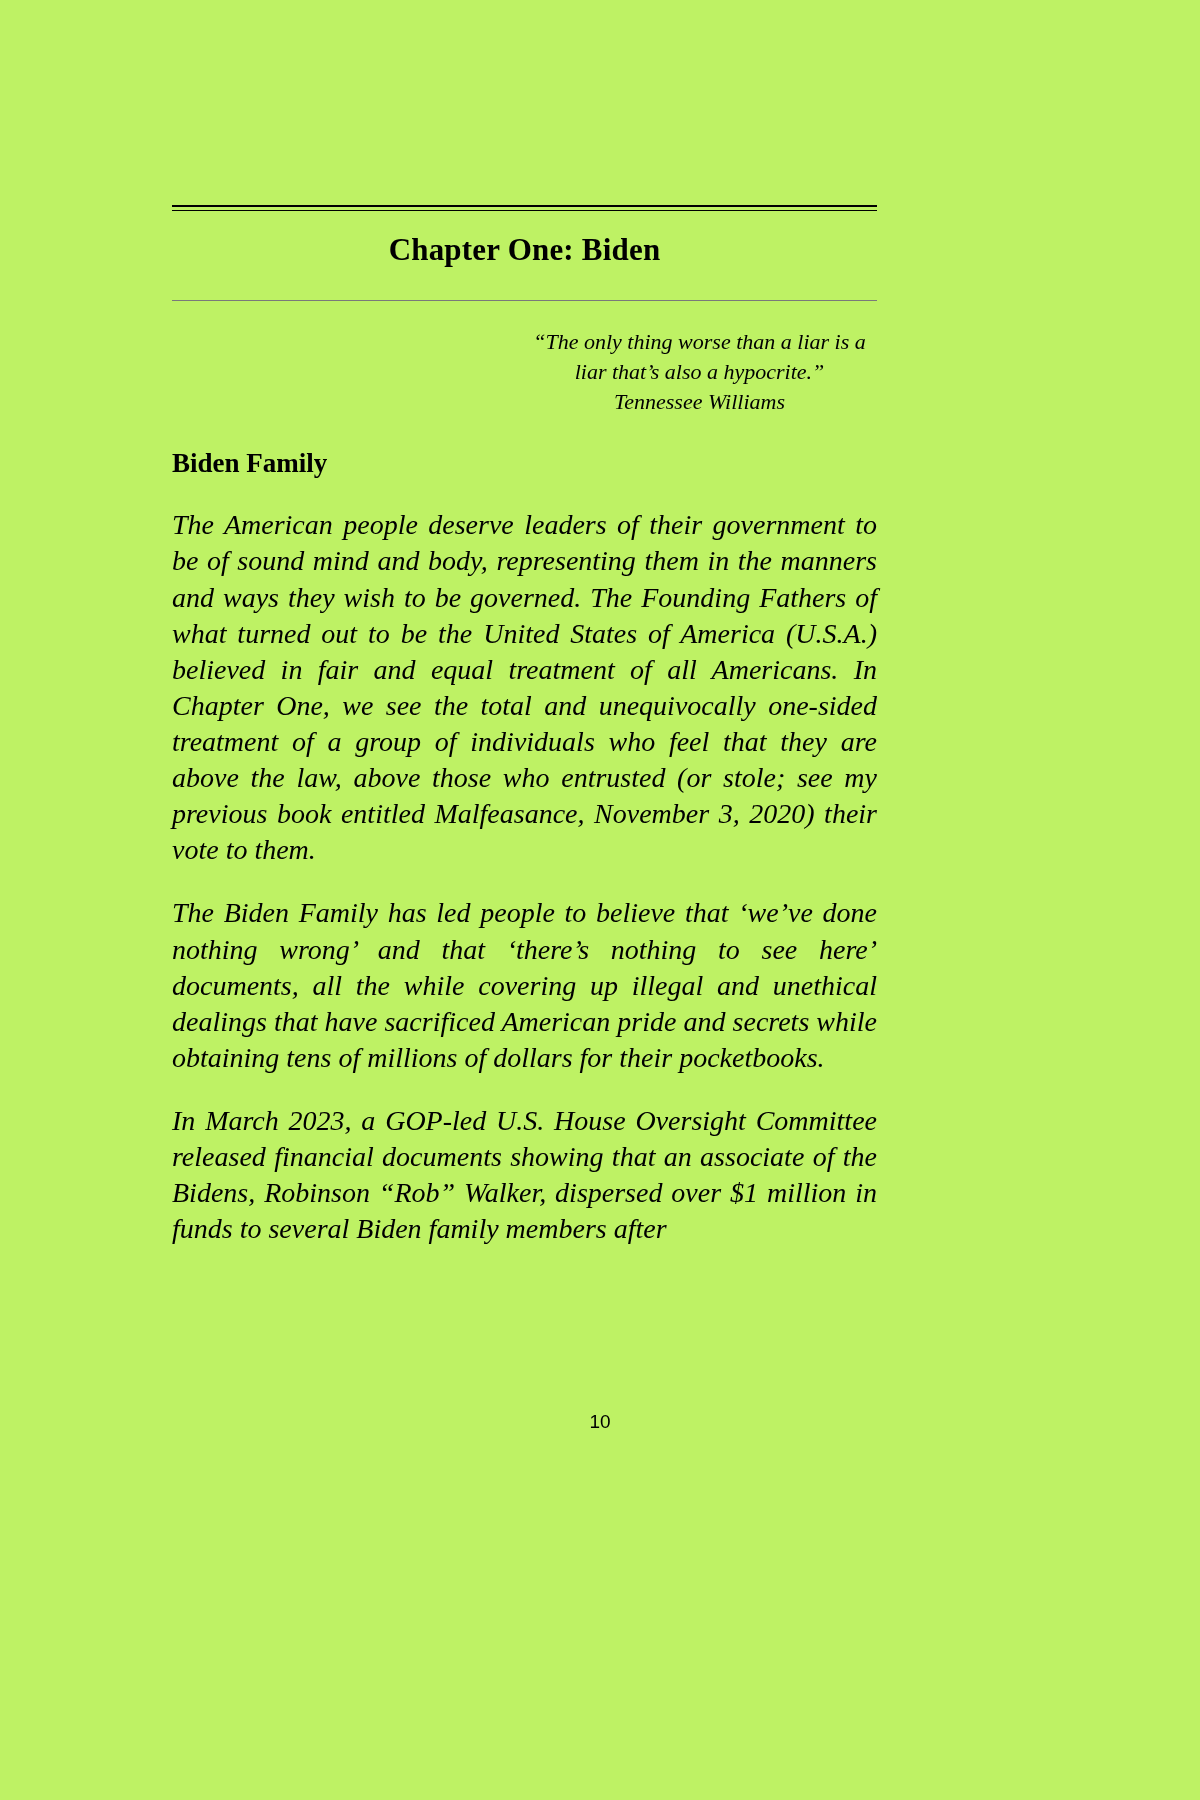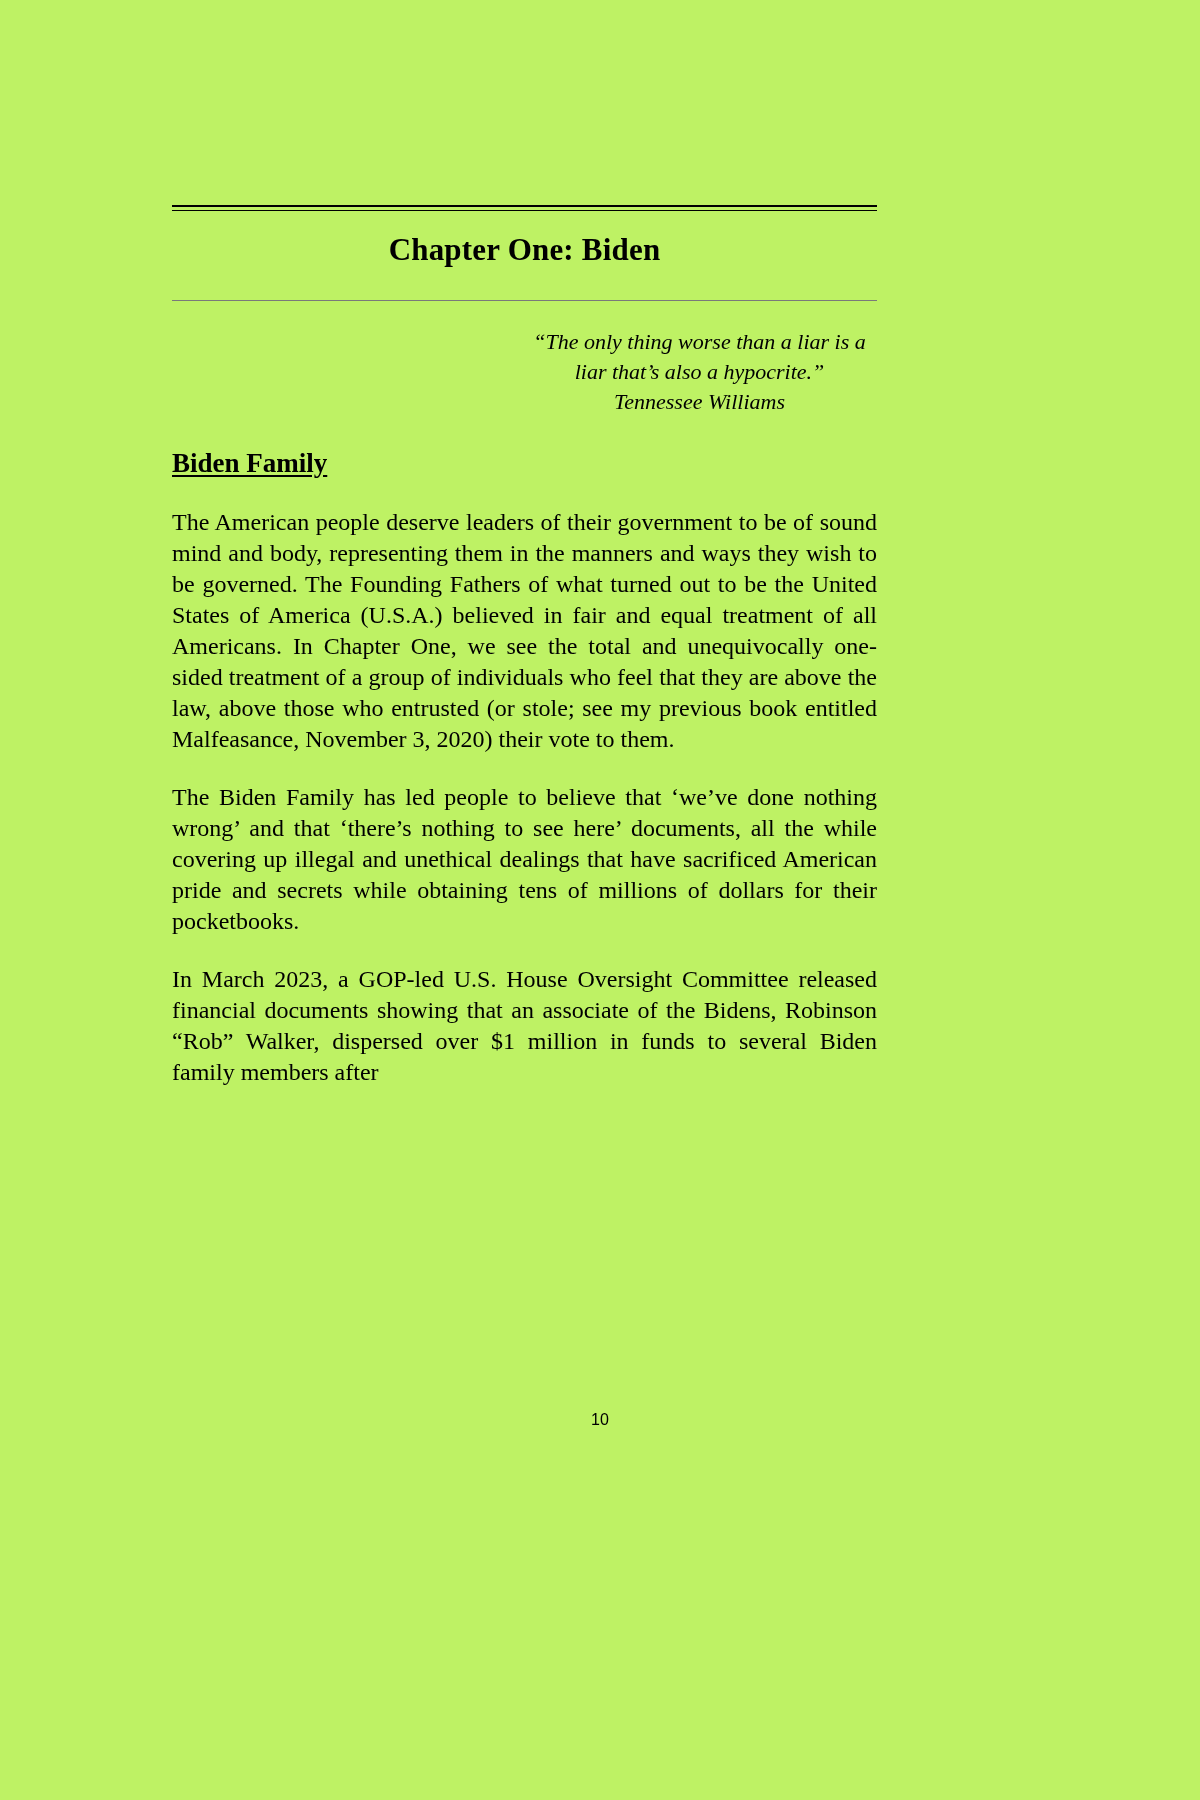--- a/index.html
+++ b/index.html
@@ -77,50 +77,50 @@
   
   .section-heading {
     margin: 0;
     padding-top: 30px;
     font-size: 27px;
     font-weight: bold;
     line-height: 1.2;
     text-align: left;
   }
   .section-heading span {
-    text-decoration: underline;
     text-underline-offset: 3px;
     text-align: center;
   }
 
   
   .body-copy {
     margin-top: 28px;
   }
   .body-copy p {
     margin: 0 0 27px 0;
-    font-size: 24px;
+    font-size: 28px;
     line-height: 1.29;
     text-align: justify;
     text-justify: inter-word;
     hyphens: none;
+    font-style: italic;
   }
   .body-copy p:last-child {
     margin-bottom: 14px;
   }
 
   
   .page-number {
     position: absolute;
     left: 0;
     right: 0;
     top: 1412px;
     text-align: center;
     font-family: "Liberation Sans", "DejaVu Sans", sans-serif;
-    font-size: 16px;
+    font-size: 19px;
     line-height: 1;
     color: #000000;
   }
 </style>
 </head>
 <body>
 
 <div class="page">
 
   <div class="content">

